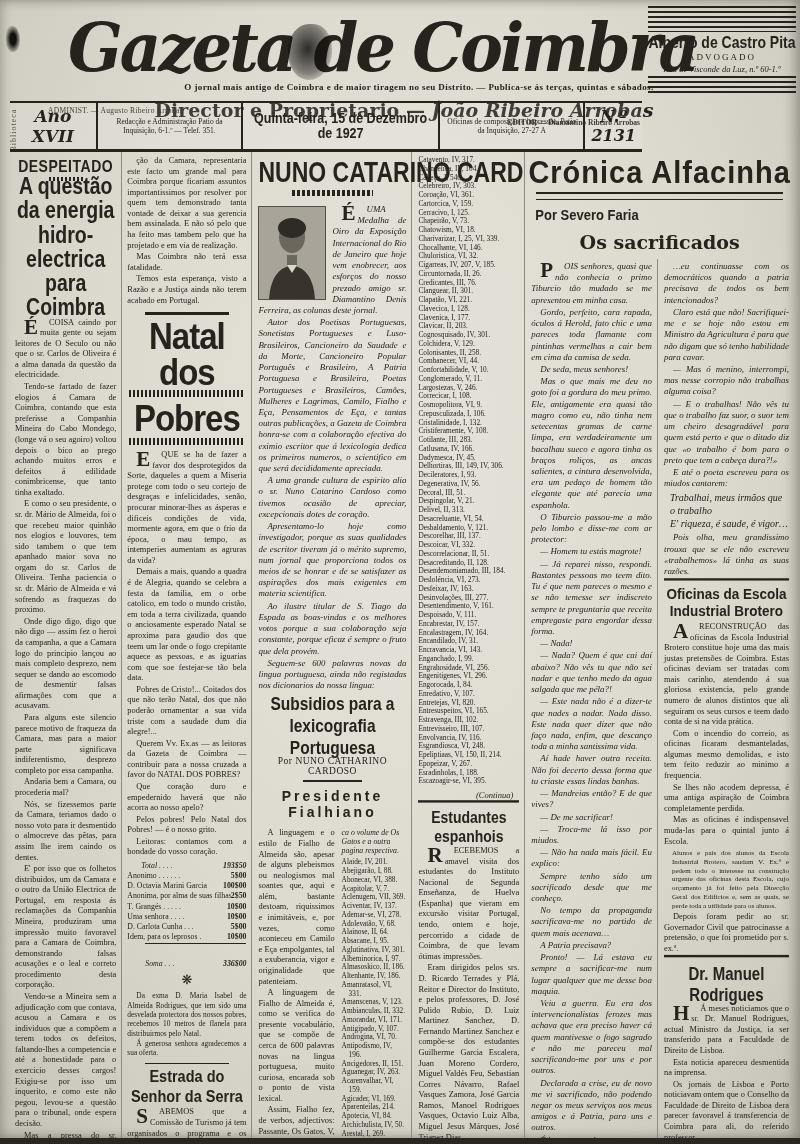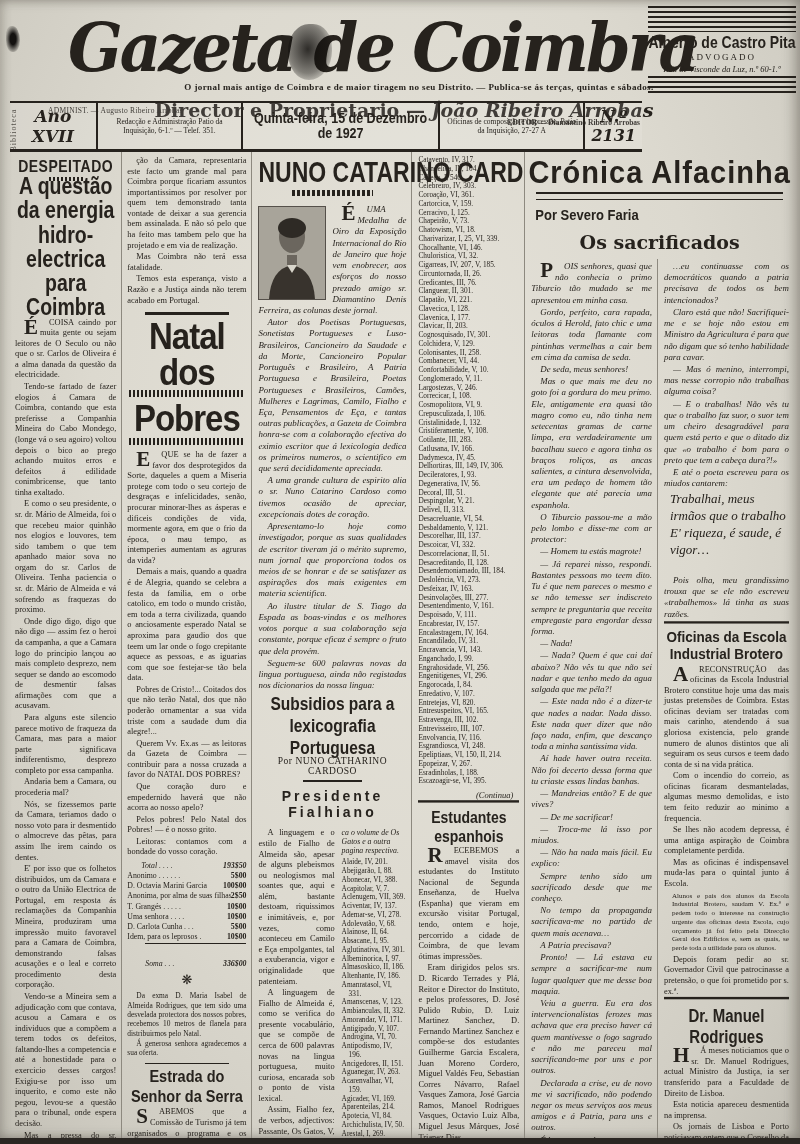--- a/index.html
+++ b/index.html
@@ -84,21 +84,21 @@
   .two-sub .sub-r{width:46%; border-left:none; padding-left:3px;}
   .wordlist div{font-size:7.3px; line-height:1.2; padding-left:7px; text-indent:-7px; text-align:left;}
   .note-top{font-size:7.8px; font-style:italic; margin-bottom:3px;}
   .continua{font-style:italic; text-align:right; font-size:8.5px; margin:4px 6px 4px 0;}
   .estud-head{font-family:"Liberation Sans",sans-serif; font-weight:900; font-size:14px; text-align:center; transform:scaleY(1.2); border-top:2px solid #26221d; padding-top:4px; margin:4px 0 4px 0;}
   
   .cronica-head{font-family:"Liberation Sans",sans-serif; font-weight:900; font-size:29px; text-align:center; letter-spacing:1px; transform:scaleY(1.1); margin:4px 0 0 0;}
   .cronica-rules{height:5px; border-top:2px solid #26221d; border-bottom:1px solid #26221d; width:92%; margin:3px auto 6px auto;}
   .severo{font-family:"Liberation Sans",sans-serif; font-weight:900; font-size:13px; margin:2px 0 6px 10px; transform:scaleY(1.1);}
   .sacrificados{font-size:19px; text-align:center; font-weight:bold; font-family:"DejaVu Serif",serif; margin:2px 0 6px 0;}
-  .verse{font-size:13px; font-style:italic; margin:2px 0 16px 6px; line-height:1.3;}
+  .verse{font-size:10px; font-style:italic; margin:2px 0 2px 6px; line-height:1.3;}
   .oficinas-head{font-family:"Liberation Sans",sans-serif; font-weight:900; font-size:13.5px; text-align:center; line-height:1.1; transform:scaleY(1.15); border-top:2px solid #26221d; padding-top:5px; margin:4px 0 4px 0;}
   .telegram{font-size:7px; line-height:1.25; margin:2px 0 2px 8px; text-align:justify;}
   .rodrigues-head{font-family:"Liberation Sans",sans-serif; font-weight:900; font-size:15px; text-align:center; transform:scaleY(1.2); border-top:2px solid #26221d; padding-top:5px; margin:4px 0 4px 0;}
   
   .don-table{margin:3px 0 3px 0;}
   .don-row{display:flex; font-size:7.8px; line-height:1.3;}
   .don-row .row-label{flex:1; overflow:hidden; white-space:nowrap;}
   .don-row .row-value{text-align:right; font-weight:bold; white-space:nowrap;}
   .don-row:first-child{font-style:italic; padding-left:14px;}
   .don-row:last-child{font-style:italic; border-top:1px solid #26221d; margin-left:18px; margin-top:1px; padding-top:15px;}
@@ -382,21 +382,21 @@
     </section>
 
     <section class="col right">
       <h1 class="cronica-head">Crónica Alfacinha</h1>
       <div class="cronica-rules"></div>
       <div class="severo">Por Severo Faria</div>
       <div class="sacrificados">Os sacrificados</div>
       <div class="right-cols">
         <div class="ra italic dropcap">
             <p>POIS senhores, quasi que não conhecia o primo Tiburcio tão mudado se me apresentou em minha casa.</p>
-            <p>Gordo, perfeito, cara rapada, óculos á Herold, fato chic e uma leitoras toda flamante com pintinhas vermelhas a cair bem em cima da camisa de seda.</p>
+            <p>Gordo, perfeito, cara rapada, óculos á Herold, fato chic e uma pareces toda flamante com pintinhas vermelhas a cair bem em cima da camisa de seda.</p>
             <p>De seda, meus senhores!</p>
             <p>Mas o que mais me deu no goto foi a gordura do meu primo. Ele, antigamente era quasi tão magro como eu, não tinha nem setecentas gramas de carne limpa, era verdadeiramente um bacalhau sueco e agora tinha os braços roliços, as ancas salientes, a cintura desenvolvida, era um pedaço de homem tão elegante que até parecia uma espanhola.</p>
             <p>O Tiburcio passou-me a mão pelo lombo e disse-me com ar protector:</p>
             <p>— Homem tu estás magrote!</p>
             <p>— Já reparei nisso, respondi. Bastantes pessoas mo teem dito. Tu é que nem pareces o mesmo e se não temesse ser indiscreto sempre te preguntaria que receita empregaste para engordar dessa forma.</p>
             <p>— Nada!</p>
             <p>— Nada? Quem é que cai daí abaixo? Não vês tu que não sei nadar e que tenho medo da agua salgada que me péla?!</p>
             <p>— Este nada não é a dizer-te que nades a nadar. Nada disso. Este nada quer dizer que não faço nada, enfim, que descanço toda a minha santissima vida.</p>
             <p>Aí hade haver outra receita. Não foi decerto dessa forma que tu criaste essas lindas banhas.</p>
             <p>— Mandreias então? E de que vives?</p>

